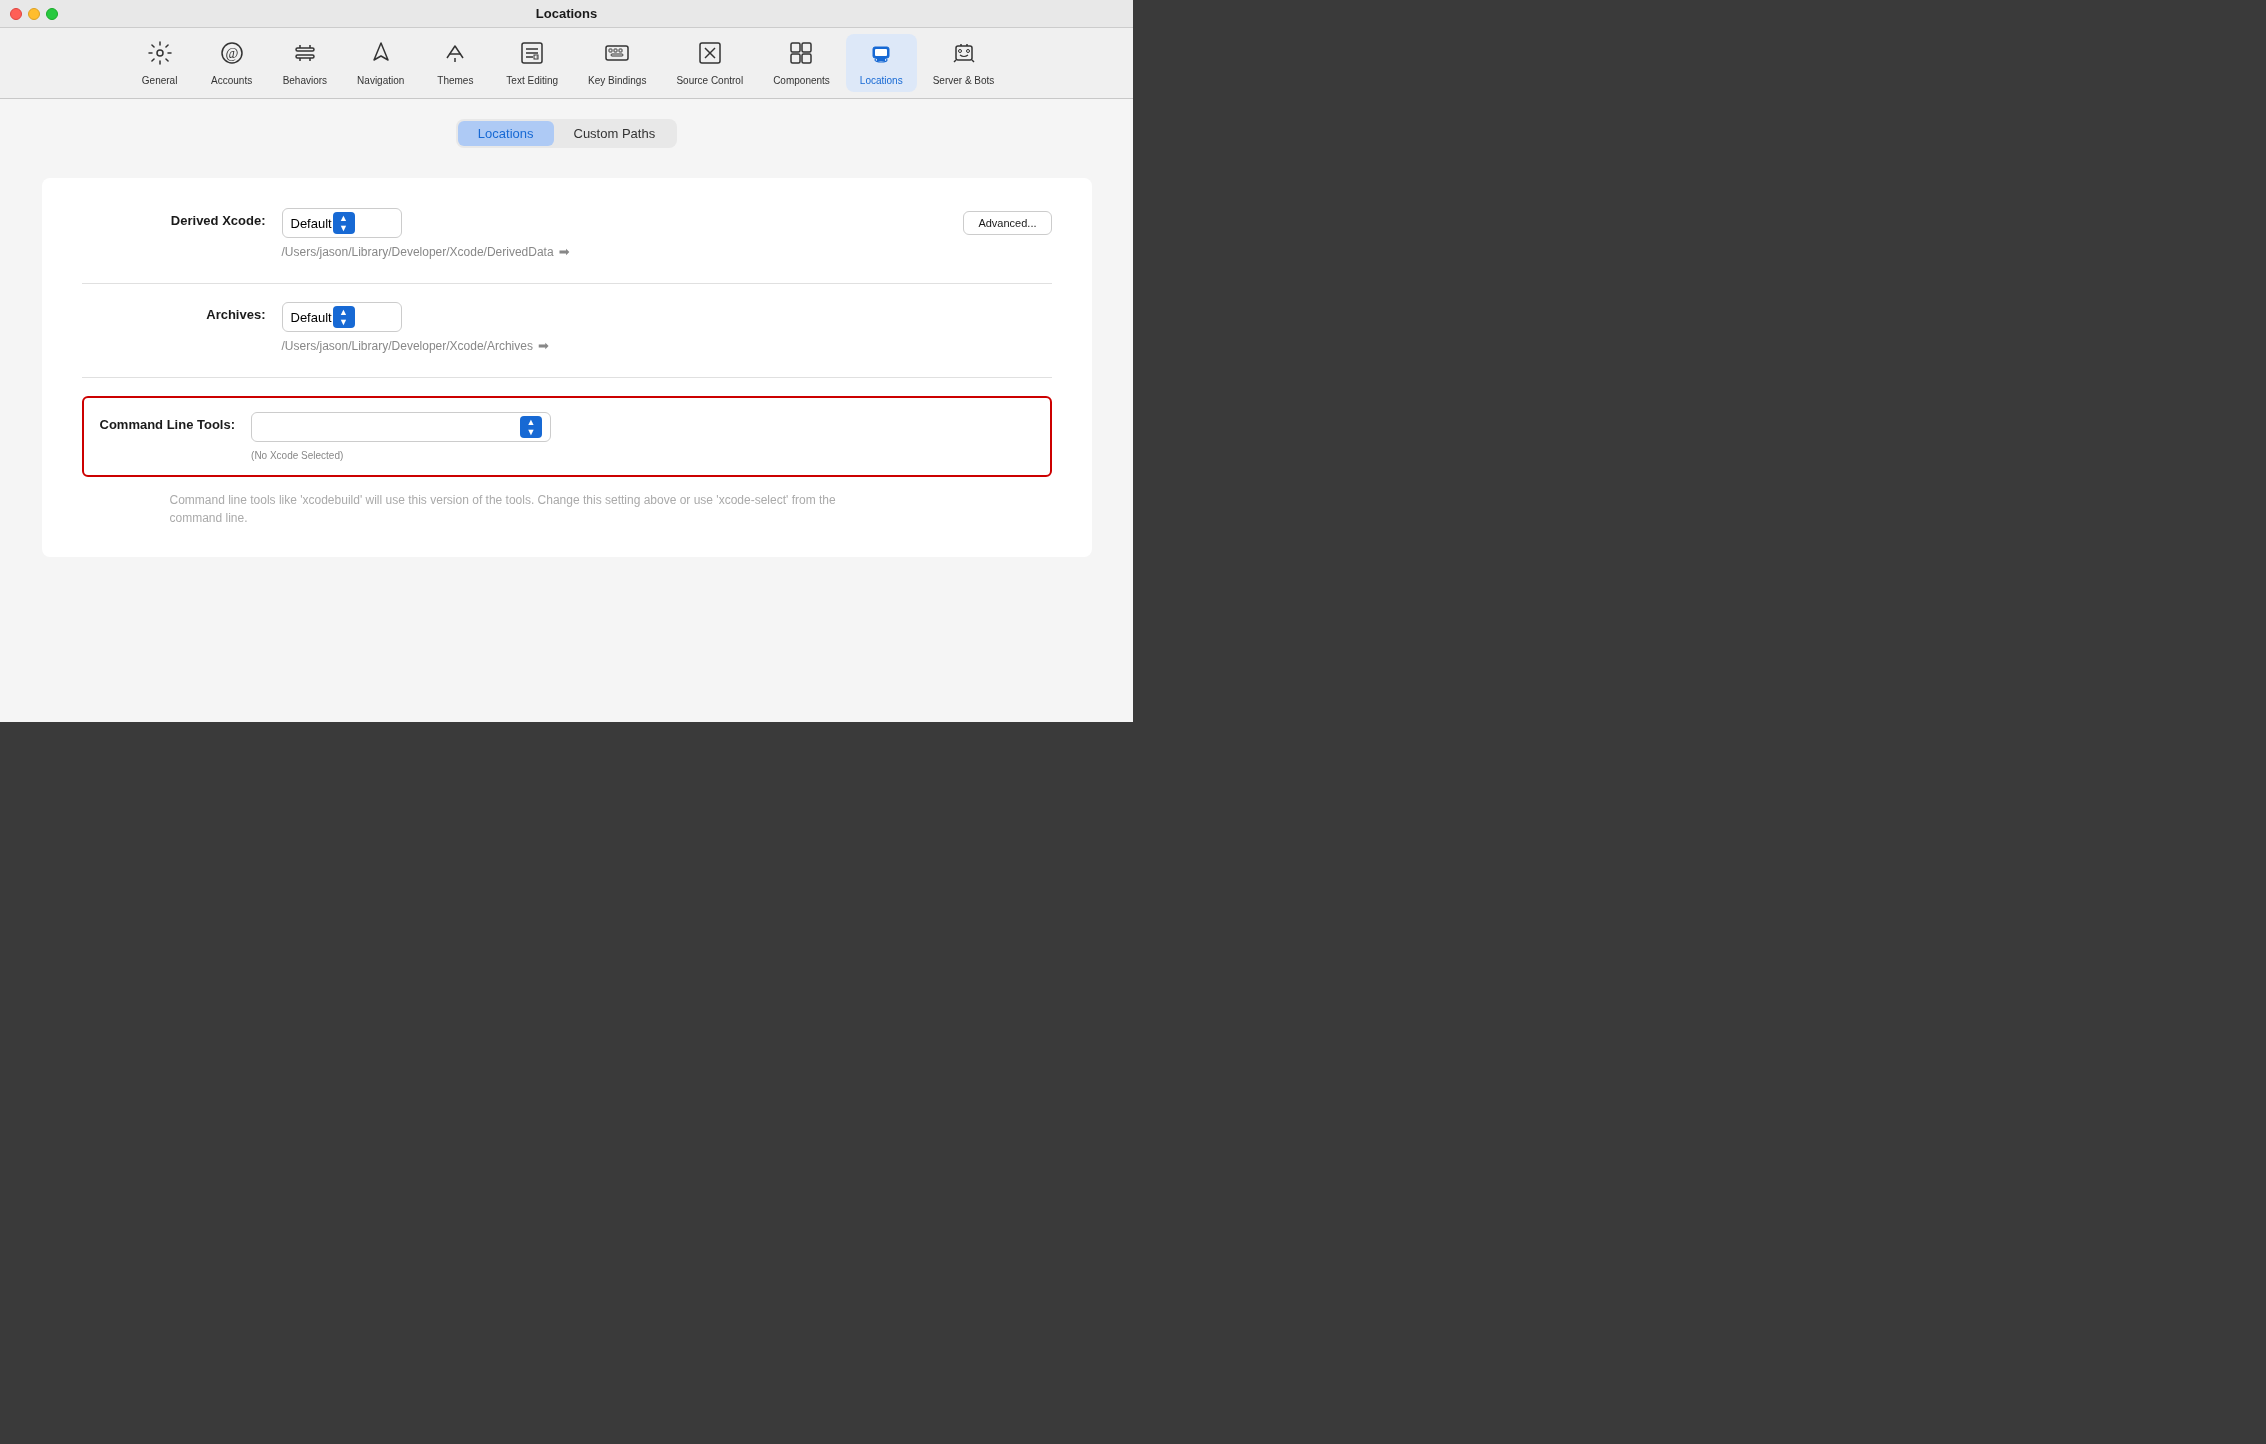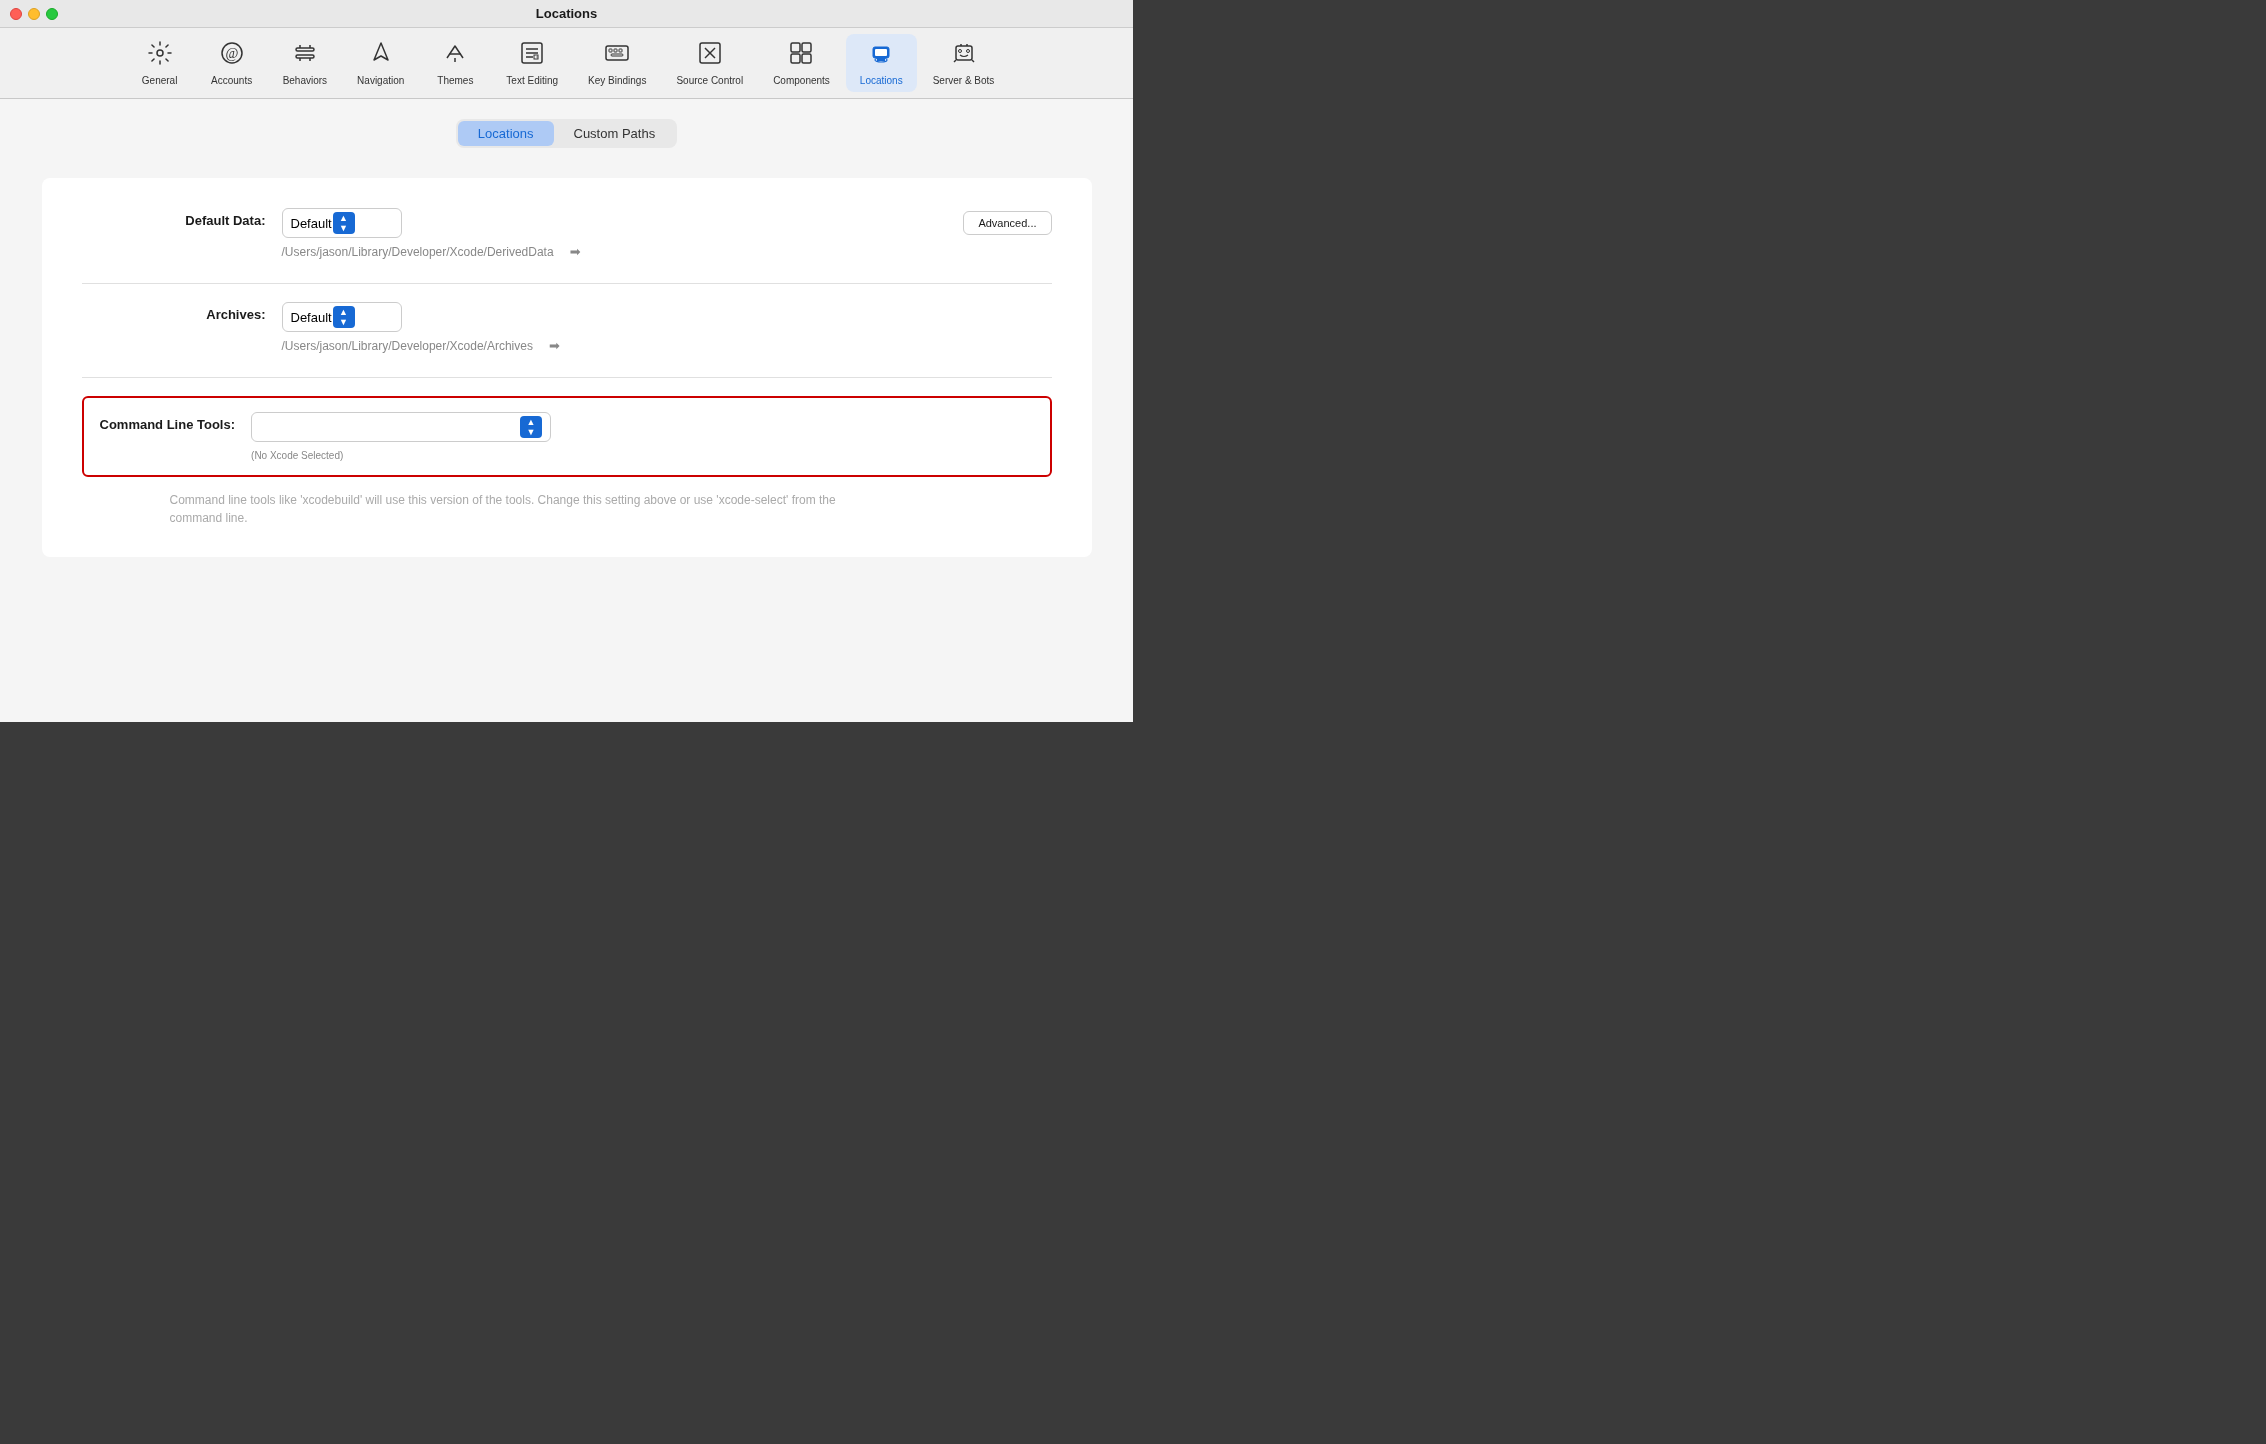--- a/index.html
+++ b/index.html
@@ -172,21 +172,21 @@
       font-size: 9px;
       line-height: 1;
       gap: 1px;
     }
     .path-text {
       font-size: 12px;
       color: #888;
       margin-top: 6px;
       display: flex;
       align-items: center;
-      gap: 16px;
+      gap: 5px;
     }
     .path-arrow {
       color: #888;
       font-size: 13px;
     }
     .advanced-btn {
       margin-left: auto;
       padding: 5px 14px;
       border: 1px solid #ccc;
       border-radius: 6px;
@@ -405,21 +405,21 @@
 <div class="content-area">
 
   <div class="tab-bar">
     <div class="tab active">Locations</div>
     <div class="tab">Custom Paths</div>
   </div>
 
   <div class="settings-panel">
 
     <div class="settings-row">
-      <div class="settings-label">Default Data:</div>
+      <div class="settings-label">Derived Xcode:</div>
       <div class="settings-control">
         <div class="settings-control-row">
           <div class="select-wrapper">
             <select>
               <option>Default</option>
             </select>
             <div class="stepper-btn">
               <span>▲</span>
               <span>▼</span>
             </div>

